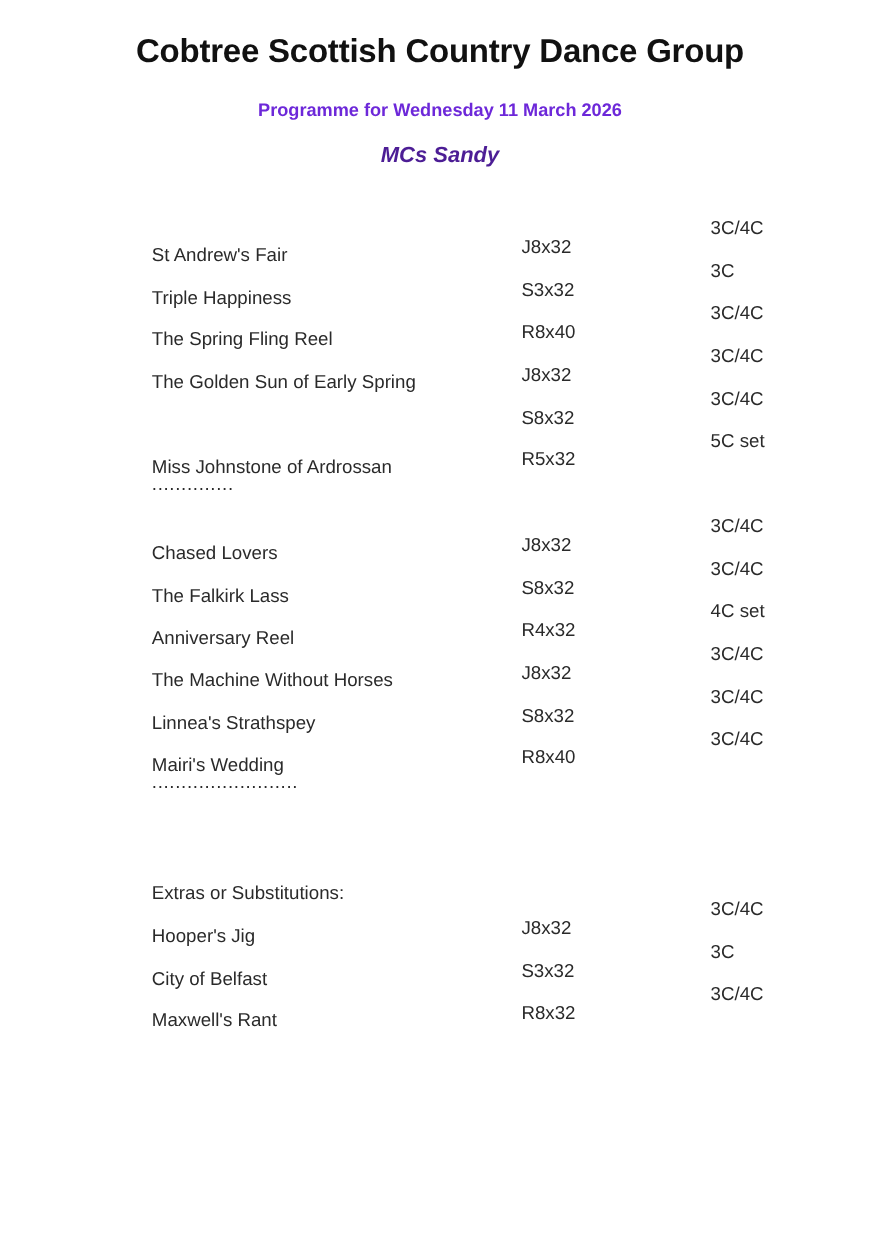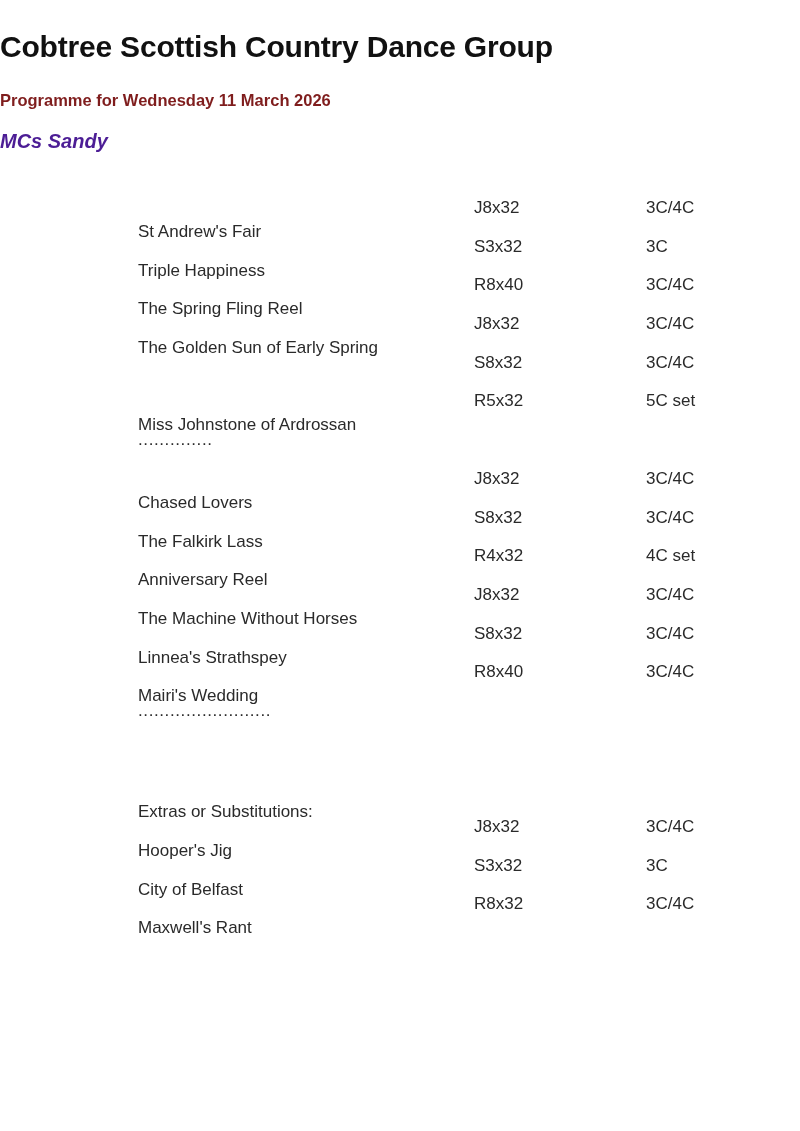--- a/index.html
+++ b/index.html
@@ -19,36 +19,37 @@
     position: relative;
     width: 800px;
     height: 1131px;
     background: #ffffff;
     overflow: hidden;
     box-sizing: border-box;
   }
 
   
   .header {
+    text-align: center;
     padding-top: 30px;
   }
 
   .doc-title {
     font-size: 30px;
     font-weight: bold;
     color: #111111;
     letter-spacing: -0.2px;
     line-height: 1.15;
     margin: 0;
   }
 
   .doc-subtitle {
     font-size: 16.5px;
     font-weight: bold;
-    color: #7f1d1d;
+    color: #6d28d9;
     margin: 0;
     padding-top: 26px;
     line-height: 1.2;
   }
 
   .doc-mcs {
     font-size: 20px;
     font-weight: bold;
     font-style: italic;
     color: #4c1d95;
@@ -76,21 +77,21 @@
   .row .dance-name {
     position: absolute;
     left: 0;
     top: 0;
     margin-top: 24px;
   }
 
   .row .dance-code {
     position: absolute;
     left: 336px; 
-    top: 0;
+    top: 17px;
   }
 
   .row .dance-set {
     position: absolute;
     left: 508px; 
     top: 0;
   }
 
   
   .row.separator .sep-dots {

